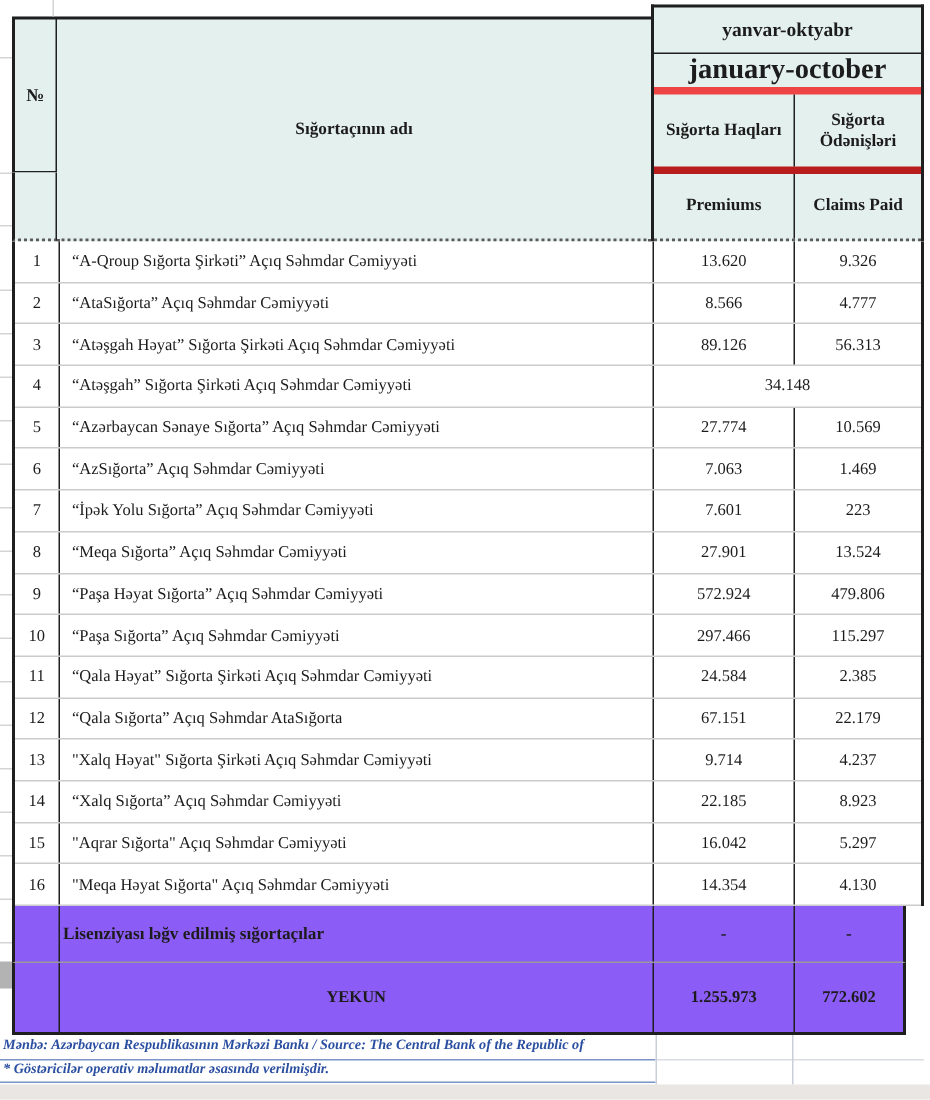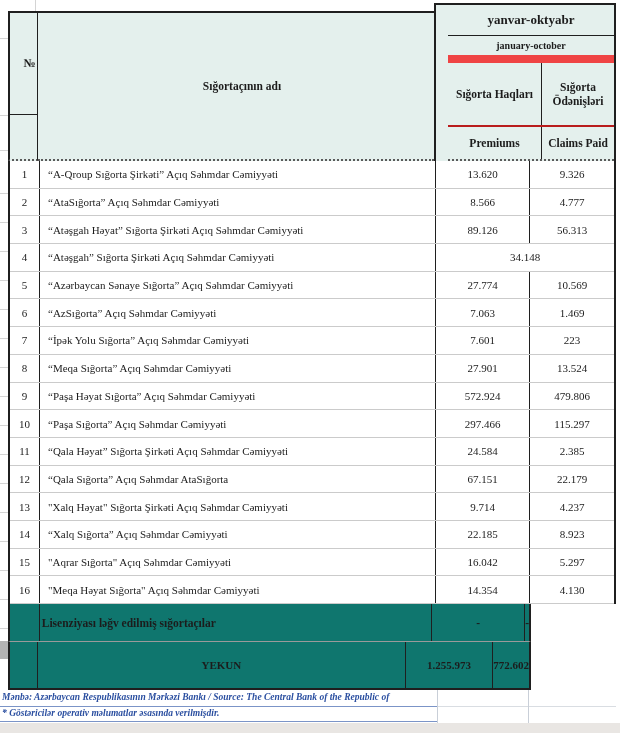--- a/index.html
+++ b/index.html
@@ -2,21 +2,21 @@
 <html><head>
 <meta charset="utf-8">
 <style>
   html,body{margin:0;padding:0;}
   body{width:620px;height:733px;overflow:hidden;background:#f2f1ef;}
   .page{
     position:relative;width:620px;height:733px;background:#ffffff;
     font-family:"Liberation Serif","DejaVu Serif",serif;color:#1c1c1c;
   }
   
-  .hdr{position:absolute;background:#e4f0ed;box-sizing:border-box;padding-left:12px;}
+  .hdr{position:absolute;background:#e4f0ed;box-sizing:border-box;}
   .hdr-no{
     left:8px;top:11px;width:30px;height:104px;
     border-left:2px solid #1f1f1f;border-top:2px solid #1f1f1f;
     border-right:1px solid #1f1f1f;border-bottom:1px solid #1f1f1f;
     display:flex;align-items:center;justify-content:center;
     font-weight:bold;font-size:12px;
   }
   .hdr-no-empty{
     left:8px;top:115px;width:30px;height:46px;
     border-left:2px solid #1f1f1f;border-right:1px solid #1f1f1f;
@@ -28,44 +28,44 @@
     display:flex;align-items:center;justify-content:center;
     font-weight:bold;font-size:11.5px;
   }
   .hdr-right{
     left:434px;top:3px;width:182px;height:158px;
     border-top:2px solid #1f1f1f;border-left:2px solid #1f1f1f;border-right:2px solid #1f1f1f;
     display:flex;flex-direction:column;
   }
   .hdr-right .r1{height:30px;border-bottom:1px solid #1f1f1f;
     display:flex;align-items:center;justify-content:center;font-weight:bold;font-size:13px;}
-  .hdr-right .r2{height:27px;border-bottom:8px solid #ef4444;
-    display:flex;align-items:center;justify-content:center;font-weight:bold;font-size:10px;box-sizing:border-box;}
-  .hdr-right .r3{height:64px;border-bottom:2px solid #b91c1c;display:flex;box-sizing:border-box;}
+  .hdr-right .r2{height:27px;border-bottom:5px solid #ef4444;
+    display:flex;align-items:center;justify-content:center;font-weight:bold;font-size:19px;box-sizing:border-box;}
+  .hdr-right .r3{height:53px;border-bottom:5px solid #b91c1c;display:flex;box-sizing:border-box;}
   .hdr-right .r4{flex:1;display:flex;border-bottom:2px dotted #5a5a5a;box-sizing:border-box;}
   .hcell{display:flex;align-items:center;justify-content:center;text-align:center;
     font-weight:bold;font-size:11.5px;line-height:1.25;box-sizing:border-box;}
   .hcell.first{width:94px;border-right:1px solid #1f1f1f;}
   .hcell.second{flex:1;padding:0 6px;}
   
   .rows-wrap{
     position:absolute;left:8px;top:161px;width:608px;height:443px;
     border-left:2px solid #1f1f1f;border-right:2px solid #1f1f1f;
     box-sizing:border-box;display:flex;flex-direction:column;background:#fff;
   }
   .table-row{flex:1 1 0;display:flex;border-bottom:1px solid #cbcbcb;box-sizing:border-box;}
   .table-row:last-child{border-bottom:1px solid #cbcbcb;}
   .cell{box-sizing:border-box;display:flex;align-items:center;font-size:11px;}
   .cell-no{width:30px;justify-content:center;border-right:1px solid #1f1f1f;}
   .cell-name{width:396px;padding-left:8px;border-right:1px solid #1f1f1f;}
   .cell-num{width:94px;justify-content:center;border-right:1px solid #1f1f1f;}
   .cell-num.last{width:auto;flex:1;border-right:none;}
   
-  .special{position:absolute;left:8px;width:523px;display:flex;
-    border-left:2px solid #1f1f1f;border-right:2px solid #1f1f1f;box-sizing:border-box;background:#0f766e;}
+  .special{position:absolute;left:8px;width:596px;display:flex;
+    border-left:2px solid #1f1f1f;border-right:2px solid #1f1f1f;box-sizing:border-box;background:#8b5cf6;}
   .row-revoked{top:604px;height:38px;border-bottom:1px solid #9a9a9a;}
   .row-revoked .cell{font-weight:bold;font-size:11.5px;}
   .row-revoked .cell-name{padding-left:2px;}
   .row-total{top:642px;height:48px;border-bottom:2px solid #1f1f1f;}
   .row-total .cell{font-weight:bold;font-size:11px;}
   .row-total .cell-name{justify-content:center;padding-left:0;}
   
   .footer-line{position:absolute;left:2px;font-size:9.5px;font-style:italic;font-weight:bold;
     color:#2b4fa0;white-space:nowrap;}
   .f1{top:692px;}

